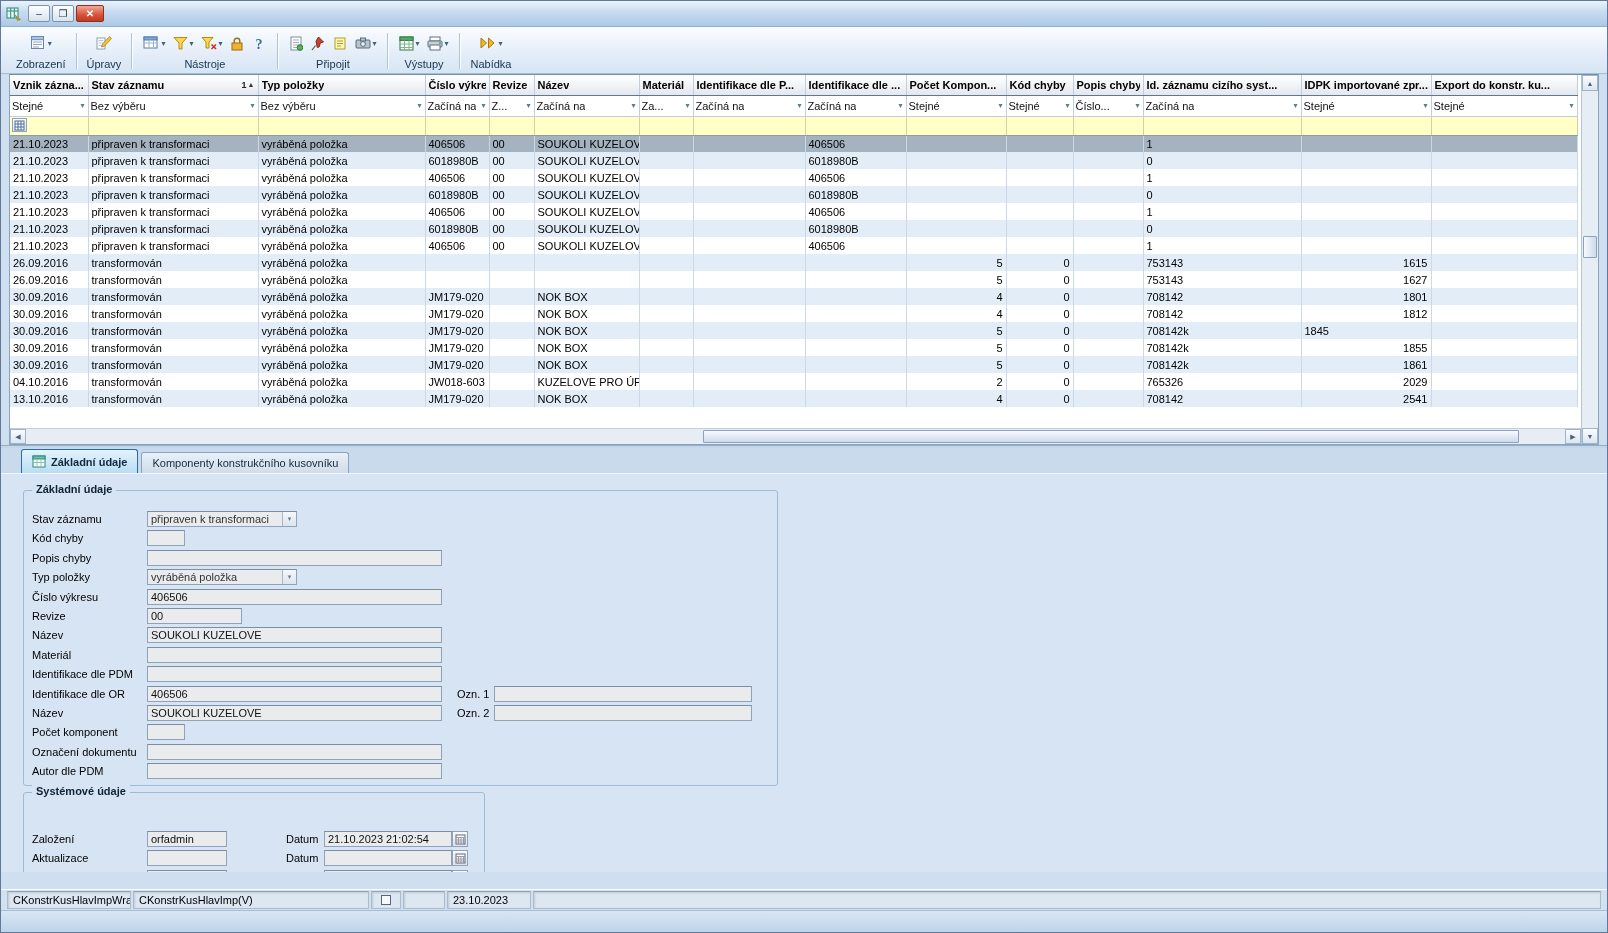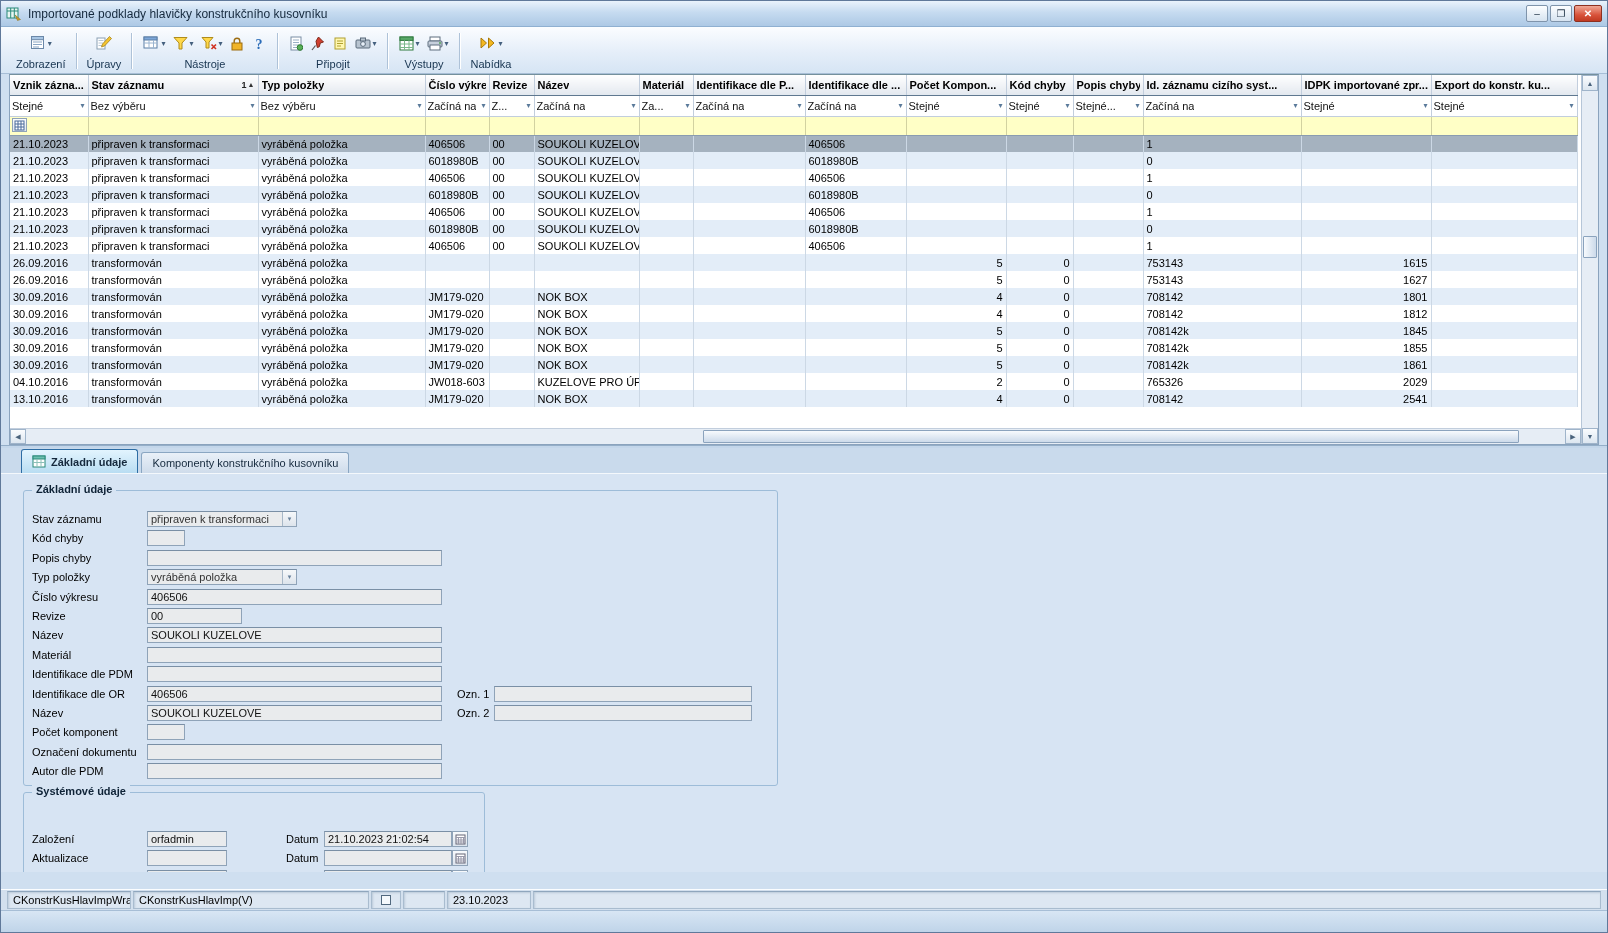--- a/index.html
+++ b/index.html
@@ -122,21 +122,20 @@
 <div class="window">
 
   <div class="titlebar">
     <span class="icon" id="app-icon">
         <svg width="16" height="16" viewBox="0 0 16 16">
           <rect x="1" y="2" width="11" height="10" fill="#e8f6f2" stroke="#2a8a7a"></rect>
           <path d="M1 5h11M4.7 2v10M8.3 2v10" stroke="#2a8a7a" fill="none"></path>
           <path d="M9 9l5.5 4.5-3 1z" fill="#c59a30" stroke="#8a6a14" stroke-width=".5"></path>
         </svg>
       </span>
-    <span class="title">Importované podklady hlavičky konstrukčního kusovníku</span>
     <span class="win-buttons">
       <span class="winbtn">–</span>
       <span class="winbtn">❐</span>
       <span class="winbtn close">✕</span>
     </span>
   </div>
 
   <div class="toolbar" id="toolbar">
       <div class="tb-group">
         <div class="tb-icons">
@@ -463,21 +462,21 @@
                   </div>
                 </td>
                 <td>
                   <div class="fcell-in">
                     <span class="fv">Stejné</span>
                     <span class="chev">▾</span>
                   </div>
                 </td>
                 <td>
                   <div class="fcell-in">
-                    <span class="fv">Stejné...</span>
+                    <span class="fv">Číslo...</span>
                     <span class="chev">▾</span>
                   </div>
                 </td>
                 <td>
                   <div class="fcell-in">
                     <span class="fv">Začíná na</span>
                     <span class="chev">▾</span>
                   </div>
                 </td>
                 <td>
@@ -711,21 +710,21 @@
                 <td style="text-align:left">JM179-020</td>
                 <td style="text-align:left"></td>
                 <td style="text-align:left">NOK BOX</td>
                 <td style="text-align:left"></td>
                 <td style="text-align:left"></td>
                 <td style="text-align:left"></td>
                 <td style="text-align:right">5</td>
                 <td style="text-align:right">0</td>
                 <td style="text-align:left"></td>
                 <td style="text-align:left">708142k</td>
-                <td style="text-align:right">1845</td>
+                <td style="text-align:left">1845</td>
                 <td style="text-align:left"></td>
               </tr>
               <tr class="">
                 <td style="text-align:left">30.09.2016</td>
                 <td style="text-align:left">transformován</td>
                 <td style="text-align:left">vyráběná položka</td>
                 <td style="text-align:left">JM179-020</td>
                 <td style="text-align:left"></td>
                 <td style="text-align:left">NOK BOX</td>
                 <td style="text-align:left"></td>

